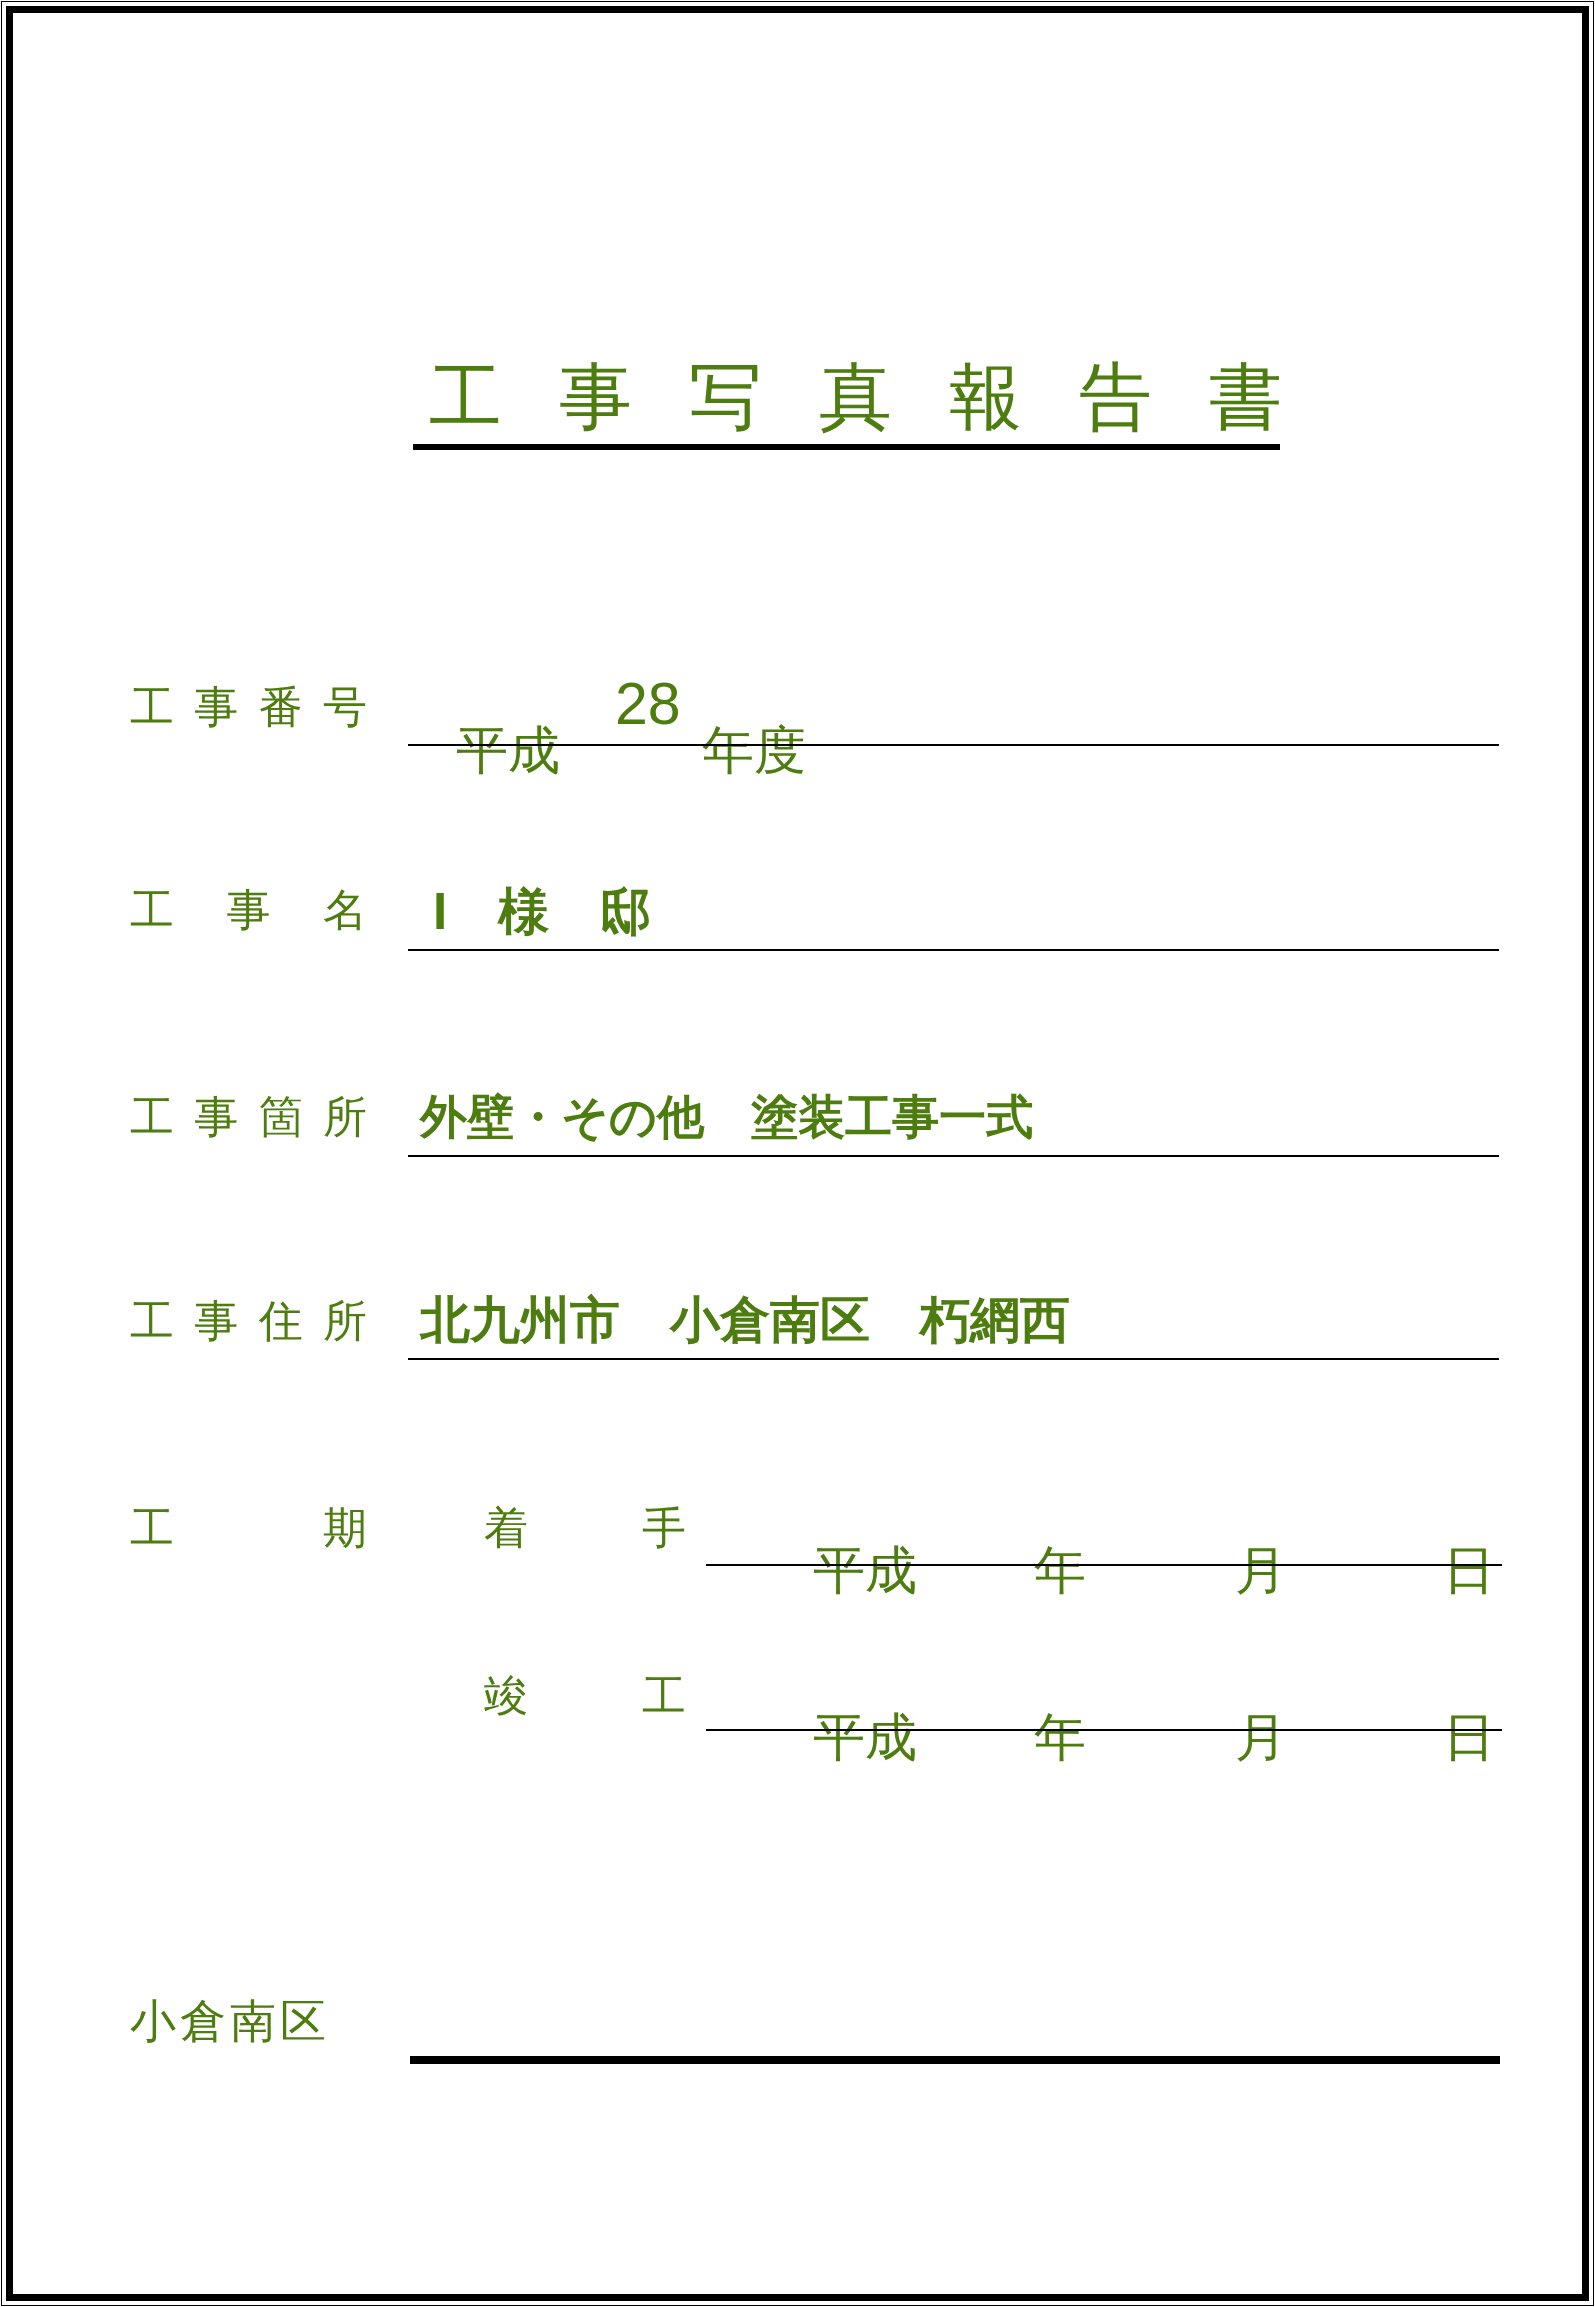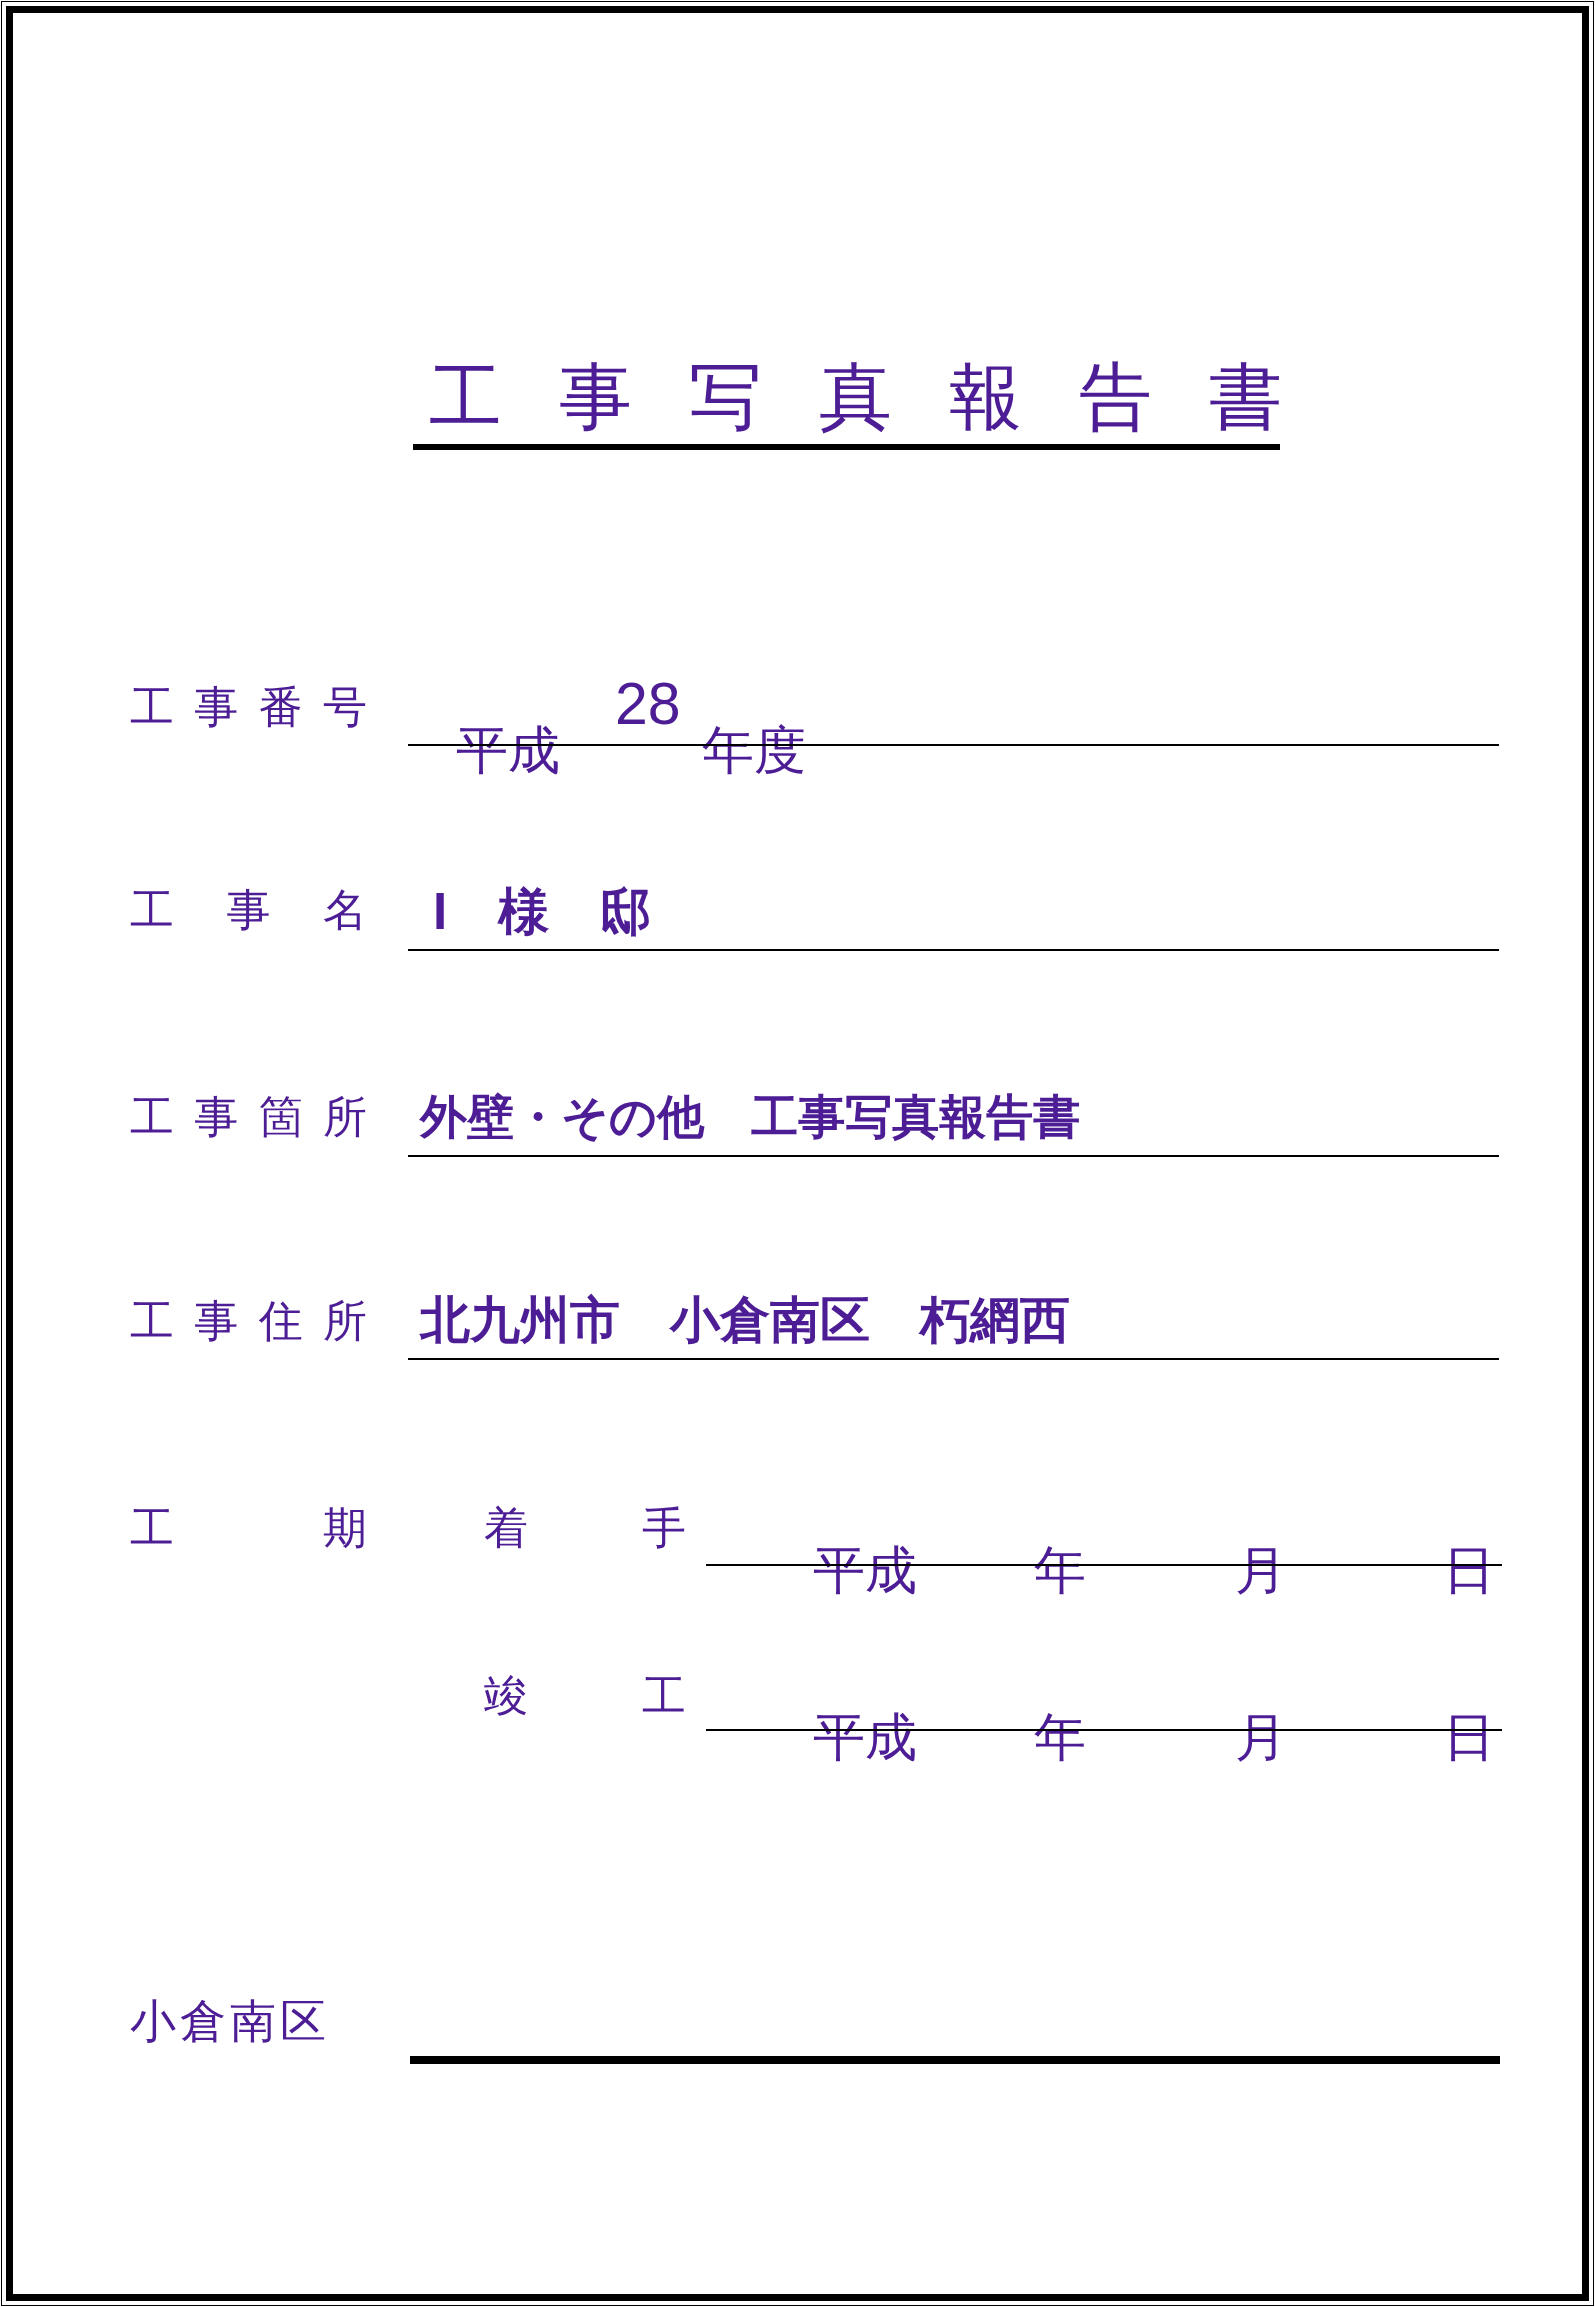--- a/index.html
+++ b/index.html
@@ -1,21 +1,21 @@
 <!DOCTYPE html>
 <html lang="ja" style="font-size:12.7px"><head>
 <meta charset="utf-8">
 <style>
   html, body { margin: 0; padding: 0; background: #ffffff; }
   .page {
     position: relative;
     width: 1595px;
     height: 2307px;
     background: #ffffff;
-    color: #4c1d95;
+    color: #4d7c0f;
     overflow: hidden;
   }
   
   .frame-outer {
     position: absolute; inset: 0.8px;
     border: 1.6px solid #000;
     pointer-events: none;
   }
   .frame-inner {
     position: absolute; inset: 6.3px;
@@ -117,21 +117,21 @@
     </div>
   <span class="abs gothic r2-value">I　様　邸</span>
   <div class="rule r2-rule"></div>
 
   <div class="abs serif flabel jchars r3-label">
       <span>工</span>
       <span>事</span>
       <span>箇</span>
       <span>所</span>
     </div>
-  <span class="abs gothic r3-value">外壁・その他　工事写真報告書</span>
+  <span class="abs gothic r3-value">外壁・その他　塗装工事一式</span>
   <div class="rule r3-rule"></div>
 
   <div class="abs serif flabel jchars r4-label">
       <span>工</span>
       <span>事</span>
       <span>住</span>
       <span>所</span>
     </div>
   <span class="abs gothic r4-value">北九州市　小倉南区　朽網西</span>
   <div class="rule r4-rule"></div>

